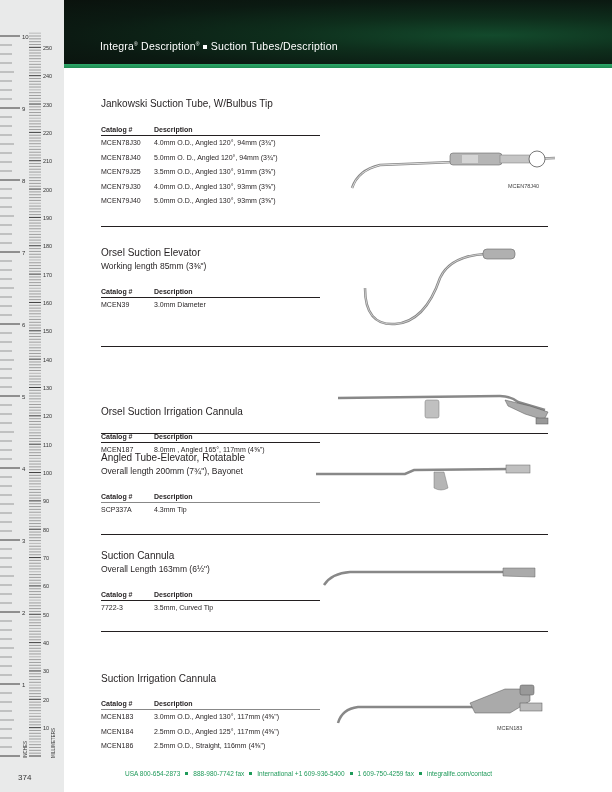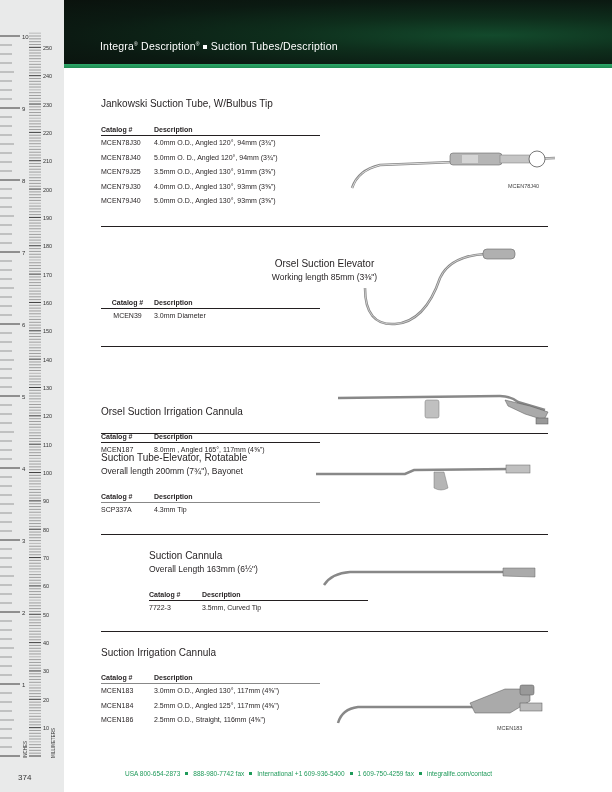--- a/index.html
+++ b/index.html
@@ -461,21 +461,21 @@
   <path d="M12,68 Q18,50 40,45 L215,38" stroke="#ddd" stroke-width="1" fill="none"></path>
   <rect x="110" y="33" width="52" height="12" rx="3" fill="#b5b5b5" stroke="#666" stroke-width="0.6"></rect>
   <rect x="122" y="35" width="16" height="8" fill="#d5d5d5"></rect>
   <rect x="160" y="35" width="30" height="8" fill="#c5c5c5" stroke="#777" stroke-width="0.5"></rect>
   <circle cx="197" cy="39" r="8" fill="#fff" stroke="#555" stroke-width="0.8"></circle>
 </svg>
 <div class="fig-label" style="left:508px;top:183px;">MCEN78J40</div>
 
 <div class="divider" style="top:226px;"></div>
 
-<div class="section" style="top:257px;text-align:center;">
+<div class="section" style="top:246px;">
   <div class="sec-title">Orsel Suction Elevator</div>
   <div class="sec-sub">Working length 85mm (3⅜")</div>
   <div class="tbl" style="top:42px;">
     <div class="tbl-head">
         <span>Catalog #</span>
         <span>Description</span>
       </div>
     <div class="tbl-row">
         <span>MCEN39</span>
         <span>3.0mm Diameter</span>
@@ -506,63 +506,63 @@
 <svg class="fig" style="left:330px;top:380px;" width="230" height="50">
   <path d="M8,18 L170,16 Q180,16 188,22 L215,30" stroke="#888" stroke-width="2.5" fill="none"></path>
   <rect x="95" y="20" width="14" height="18" rx="2" fill="#c0c0c0" stroke="#777" stroke-width="0.5"></rect>
   <path d="M175,20 L200,26 L218,32 L214,40 L195,34 L178,26 Z" fill="#aaa" stroke="#555" stroke-width="0.5"></path>
   <rect x="206" y="38" width="12" height="6" fill="#999" stroke="#555" stroke-width="0.5"></rect>
 </svg>
 
 <div class="divider" style="top:433px;"></div>
 
 <div class="section" style="top:451px;">
-  <div class="sec-title">Suction Tube-Elevator, Rotatable</div>
+  <div class="sec-title">Angled Tube-Elevator, Rotatable</div>
   <div class="sec-sub">Overall length 200mm (7¾"), Bayonet</div>
   <div class="tbl" style="top:42px;">
     <div class="tbl-head" style="border-bottom-color:#888;">
         <span>Catalog #</span>
         <span>Description</span>
       </div>
     <div class="tbl-row">
         <span>SCP337A</span>
         <span>4.3mm Tip</span>
       </div>
   </div>
 </div>
 <svg class="fig" style="left:310px;top:462px;" width="250" height="40">
   <path d="M6,12 L95,12 L104,8 L200,7" stroke="#888" stroke-width="2.5" fill="none"></path>
   <rect x="196" y="3" width="24" height="8" fill="#c0c0c0" stroke="#666" stroke-width="0.5"></rect>
   <path d="M124,10 L134,10 L138,26 Q131,30 124,26 Z" fill="#b5b5b5" stroke="#777" stroke-width="0.5"></path>
 </svg>
 
 <div class="divider" style="top:534px;"></div>
 
-<div class="section" style="top:549px;margin-left:48px;">
+<div class="section" style="top:549px;">
   <div class="sec-title">Suction Cannula</div>
   <div class="sec-sub">Overall Length 163mm (6½")</div>
   <div class="tbl" style="top:42px;">
     <div class="tbl-head">
         <span>Catalog #</span>
         <span>Description</span>
       </div>
     <div class="tbl-row">
         <span>7722-3</span>
         <span>3.5mm, Curved Tip</span>
       </div>
   </div>
 </div>
 <svg class="fig" style="left:310px;top:565px;" width="250" height="40">
   <path d="M14,20 Q22,8 40,7 L195,7" stroke="#888" stroke-width="2.5" fill="none"></path>
   <path d="M193,3 L225,3 L225,12 L193,11 Z" fill="#aaa" stroke="#666" stroke-width="0.5"></path>
 </svg>
 
 <div class="divider" style="top:631px;"></div>
 
-<div class="section" style="top:646px;">
+<div class="section" style="top:672px;">
   <div class="sec-title">Suction Irrigation Cannula</div>
   <div class="tbl" style="top:28px;">
     <div class="tbl-head" style="border-bottom-color:#888;">
         <span>Catalog #</span>
         <span>Description</span>
       </div>
     <div class="tbl-row">
         <span>MCEN183</span>
         <span>3.0mm O.D., Angled 130°, 117mm (4⅝")</span>
       </div>

